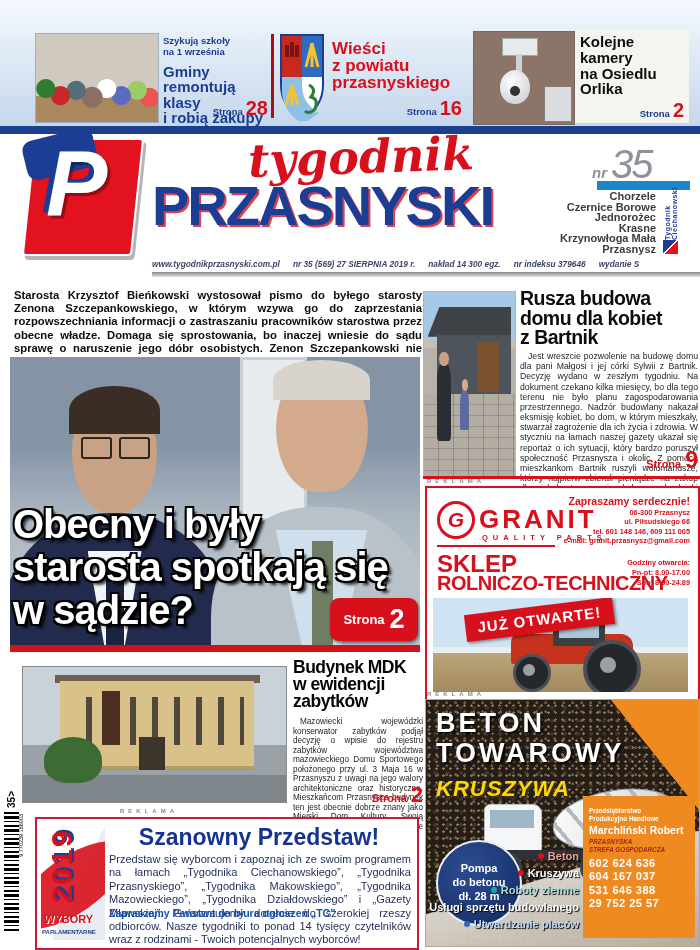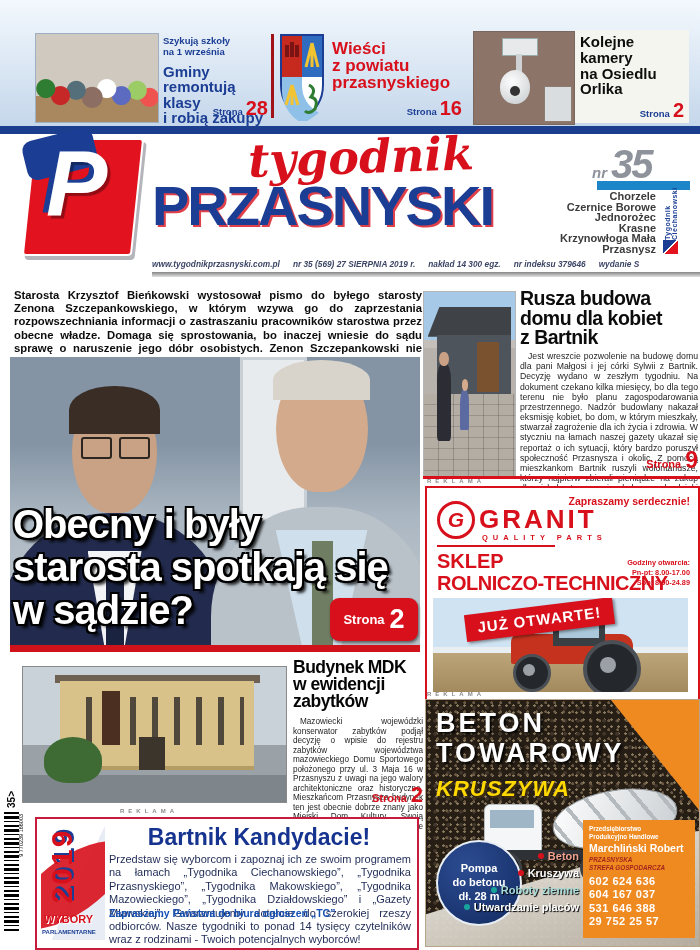--- a/index.html
+++ b/index.html
@@ -51,21 +51,21 @@
   .logo-red{position:absolute;inset:0;background:#e2131f;transform:skewX(-6deg);border:2px solid #fff;border-radius:4px;box-shadow:3px 4px 0 rgba(40,40,60,.35)}
   .logo-blue{position:absolute;left:-4px;top:-4px;width:72px;height:40px;background:#1b3e94;transform:rotate(-14deg);border-radius:10px}
   .logo-p{position:absolute;left:18px;top:-6px;font-size:92px;font-weight:800;font-style:italic;color:#fff;
           text-shadow:-5px -3px 0 #1b3e94,3px 3px 1px rgba(0,0,0,.35)}
   .mh-script{left:248px;top:130px;font-family:"DejaVu Serif",serif;font-style:italic;font-weight:bold;
              font-size:46px;color:#d7101c;transform:rotate(-2deg)}
   .mh-title{left:152px;top:178px;font-size:56px;font-weight:800;color:#1b3e94;letter-spacing:-2px;line-height:1;
             text-shadow:2px 2px 0 rgba(215,16,28,.8)}
   .mh-nr{left:592px;top:142px;display:flex;align-items:baseline;gap:4px;color:#8d929b;font-style:italic}
   .mh-nr .lbl{font-size:15px;font-weight:bold}
-  .mh-nr .num{font-size:40px;font-weight:700;letter-spacing:-2px}
+  .mh-nr .num{font-size:40px;font-weight:400;letter-spacing:-2px}
   .mh-nrule{left:597px;top:181px;width:93px;height:9px;background:#1c86c8}
   .mh-towns{left:468px;top:191px;width:188px;text-align:right;font-size:11px;font-weight:bold;color:#3b3b3b;line-height:10.5px}
   .mh-side{left:661px;top:190px;width:22px;height:66px}
   .mh-side .vtxt{position:absolute;left:3px;top:0;writing-mode:vertical-rl;transform:rotate(180deg);
                  font-size:7px;font-weight:800;color:#1b3e94;letter-spacing:.5px;height:50px}
   .mh-side .mini{position:absolute;left:2px;top:50px;width:15px;height:14px;
                  background:linear-gradient(135deg,#1b3e94 45%,#fff 45% 55%,#e2131f 55%)}
   .pricebox{left:543px;top:252px;width:157px;height:24px;background:linear-gradient(180deg,#8f9296,#c9cbce);
             display:flex;align-items:center;justify-content:center;gap:4px;color:#15306e;font-style:italic}
   .pricebox .lbl{font-size:13px;font-weight:800}
@@ -132,21 +132,21 @@
   
   .granit{left:425px;top:486px;width:271px;height:212px;background:#fff;border:2px solid #d7101c}
   .g-circle{position:absolute;left:10px;top:13px;width:32px;height:32px;border:3px solid #d7101c;border-radius:50%;
             color:#d7101c;font-weight:800;font-size:21px;display:flex;align-items:center;justify-content:center;font-style:italic}
   .g-name{position:absolute;left:52px;top:16px;color:#d7101c;font-weight:800;font-size:26px;letter-spacing:3px}
   .g-sub{position:absolute;left:55px;top:45px;color:#d7101c;font-weight:bold;font-size:7.5px;letter-spacing:5px}
   .g-invite{position:absolute;right:8px;top:7px;width:160px;text-align:right;color:#d7101c;font-weight:800;font-size:10.5px}
   .g-addr{position:absolute;right:8px;top:20px;width:160px;text-align:right;color:#d7101c;font-weight:bold;font-size:7.3px;line-height:1.3}
   .g-hours{position:absolute;right:8px;top:70px;width:160px;text-align:right;color:#d7101c;font-weight:bold;font-size:7.3px;line-height:1.35}
   .g-rule{position:absolute;left:10px;top:57px;width:118px;height:2px;background:#d7101c}
-  .g-shop1{position:absolute;left:10px;top:62px;color:#d7101c;font-weight:800;font-size:20px}
+  .g-shop1{position:absolute;left:10px;top:62px;color:#d7101c;font-weight:800;font-size:24px}
   .g-shop2{position:absolute;left:10px;top:84px;color:#d7101c;font-weight:800;font-size:20px;letter-spacing:-.5px}
   .g-photo{position:absolute;left:6px;top:110px;width:255px;height:94px;overflow:hidden;
            background:linear-gradient(180deg,#cfe3f2 0 52%,#e9eef2 52% 58%,#bca578 58%,#a28a5e)}
   .g-banner{position:absolute;left:32px;top:8px;transform:rotate(-7deg);background:#d7101c;color:#fff;
             font-weight:800;font-size:15px;letter-spacing:1px;padding:5px 12px;box-shadow:2px 2px 3px rgba(0,0,0,.4)}
   .tr-body{position:absolute;left:78px;top:36px;width:122px;height:30px;background:#c5331f;border-radius:8px 12px 2px 2px}
   .tr-cab{position:absolute;left:120px;top:14px;width:52px;height:34px;background:#3a3f44;border-radius:4px 6px 0 0}
   .tr-glass{position:absolute;left:126px;top:18px;width:40px;height:22px;background:#aac8da}
   .tr-wheel-b{position:absolute;left:150px;top:42px;width:50px;height:50px;background:#24282c;border-radius:50%;border:4px solid #4a5055}
   .tr-hub-b{position:absolute;left:167px;top:59px;width:16px;height:16px;background:#9aa0a5;border-radius:50%}
@@ -198,21 +198,21 @@
         background:radial-gradient(circle at 35% 30%,#2c4c92,#122a60);color:#fff;font-weight:bold;font-size:11px;
         display:flex;align-items:center;justify-content:center;text-align:center;line-height:1.25}
   .bullets{position:absolute;right:120px;top:148px;text-align:right;font-size:11px;font-weight:800;line-height:1.55;
            white-space:nowrap;text-shadow:1px 1px 1px #000;color:#fff}
   .b-row .dot{display:inline-block;width:6px;height:6px;border-radius:50%;margin:0 4px 1px 0}
   .b-row:nth-child(1) .dot{background:#d7101c}.b-row:nth-child(1) .txt{color:#f0a28c}
   .b-row:nth-child(2) .dot{background:#d7101c}
   .b-row:nth-child(3) .dot{background:#18a39b}.b-row:nth-child(3) .txt{color:#a8dcd8}
   .b-row:nth-child(4) .dot{background:#18a39b}
   .b-row:nth-child(5) .dot{background:#2b6cb8}.b-row:nth-child(5) .txt{color:#bcd7f2}
-  .obox{position:absolute;right:4px;bottom:8px;width:112px;height:118px;background:#ef8a21;padding:5px 6px;box-sizing:border-box}
+  .obox{position:absolute;right:4px;bottom:8px;width:112px;height:142px;background:#ef8a21;padding:11px 6px;box-sizing:border-box}
   .ob-co{color:#fff;font-weight:800;font-size:6.3px;line-height:1.2}
   .ob-name{color:#fff;font-weight:800;font-size:10.5px;margin-top:2px}
   .ob-zone{color:#a3261d;font-weight:800;font-style:italic;font-size:6.3px;line-height:1.2;margin-top:2px}
   .ob-phones{color:#fff;font-weight:800;font-size:11px;line-height:1.2;margin-top:4px;letter-spacing:.5px}
 
   
   .kand{left:35px;top:817px;width:380px;height:129px;background:#fff;border:2px solid #c81b3c}
   .kgfx{position:absolute;left:4px;top:4px;width:64px;height:117px;overflow:hidden;
         background:linear-gradient(115deg,#fff 55%,#e8edf5 55%)}
   .kswash{position:absolute;left:-34px;top:34px;width:130px;height:56px;background:#d7101c;border-radius:50%;
@@ -378,20 +378,26 @@
     <span class="num">9</span>
   </div>
   <div class="abs right-rule"></div>
 
   <div class="abs ad-label" style="left:427px;top:478px">REKLAMA</div>
   <div class="abs granit">
     <div class="g-circle">G</div>
     <div class="g-name">GRANIT</div>
     <div class="g-sub">QUALITY PARTS</div>
     <div class="g-invite">Zapraszamy serdecznie!</div>
+    <div class="g-addr">
+      <div>06-300 Przasnysz</div>
+      <div>ul. Piłsudskiego 66</div>
+      <div>tel. 601 148 146, 609 111 005</div>
+      <div>e-mail: granit.przasnysz@gmail.com</div>
+    </div>
     <div class="g-hours">
       <div>Godziny otwarcia:</div>
       <div>Pn-pt: 8.00-17.00</div>
       <div>Sob: 8.00-24.89</div>
     </div>
     <div class="g-rule"></div>
     <div class="g-shop1">SKLEP</div>
     <div class="g-shop2">ROLNICZO-TECHNICZNY</div>
     <div class="g-photo">
       <div class="tr-pipe"></div>
@@ -445,20 +451,21 @@
       <div class="tk-wheel tk-w3"></div>
         <div class="tk-wheel tk-w4"></div>
     </div>
     <div class="pump pre">Pompa
 do betonu
 dł. 28 m</div>
     <div class="bullets">
       <div class="b-row"><span class="dot"></span><span class="txt">Beton</span></div>
       <div class="b-row"><span class="dot"></span><span class="txt">Kruszywa</span></div>
       <div class="b-row"><span class="dot"></span><span class="txt">Roboty ziemne</span></div>
+      <div class="b-row"><span class="dot"></span><span class="txt">Usługi sprzętu budowlanego</span></div>
       <div class="b-row"><span class="dot"></span><span class="txt">Utwardzanie placów</span></div>
     </div>
     <div class="obox">
       <div class="ob-co">Przedsiębiorstwo</div>
       <div class="ob-co">Produkcyjno Handlowe</div>
       <div class="ob-name">Marchliński Robert</div>
       <div class="ob-zone pre">PRZASNYSKA
 STREFA GOSPODARCZA</div>
       <div class="ob-phones">
         <div>602 624 636</div>
@@ -470,21 +477,21 @@
   </div>
 
   <div class="abs ad-label" style="left:120px;top:808px">REKLAMA</div>
   <div class="abs kand">
     <div class="kgfx">
       <div class="kswash"></div>
       <div class="kyear">2019</div>
       <div class="kwyb">WYBORY</div>
       <div class="kparl">PARLAMENTARNE</div>
     </div>
-    <div class="khead">Bartnik Kandydacie!</div>
+    <div class="khead">Szanowny Przedstaw!</div>
     <div class="kbody">Przedstaw się wyborcom i zapoznaj ich ze swoim programem na łamach „Tygodnika Ciechanowskiego”, „Tygodnika Przasnyskiego”, „Tygodnika Makowskiego”, „Tygodnika Mazowieckiego”, „Tygodnika Działdowskiego” i „Gazety Mławskiej”. Gwarantujemy dotarcie do szerokiej rzeszy odbiorców. Nasze tygodniki to ponad 14 tysięcy czytelników wraz z rodzinami - Twoich potencjalnych wyborców!</div>
     <div class="kc1">Zapraszamy Państwa do biura ogłoszeń „TC”</div>
   </div>
 
   <div class="abs bccol">
     <div class="bc35">35&gt;</div>
     <div class="bcbars"></div>
     <div class="bcnum">9 770239 166003</div>
   </div>
 

